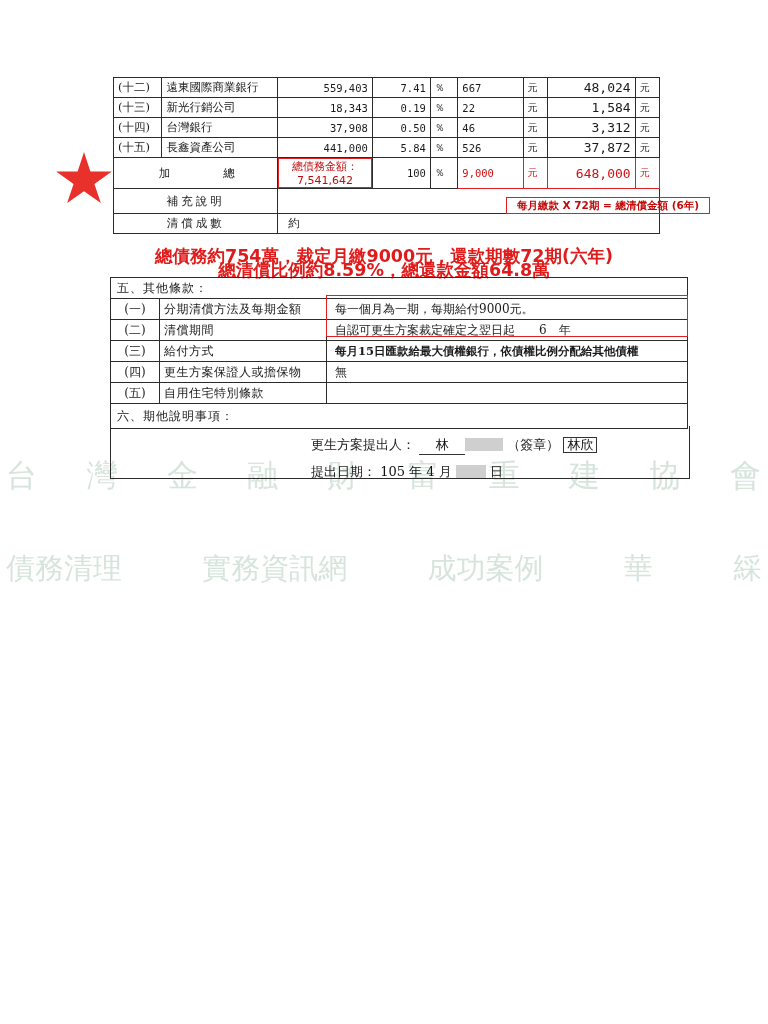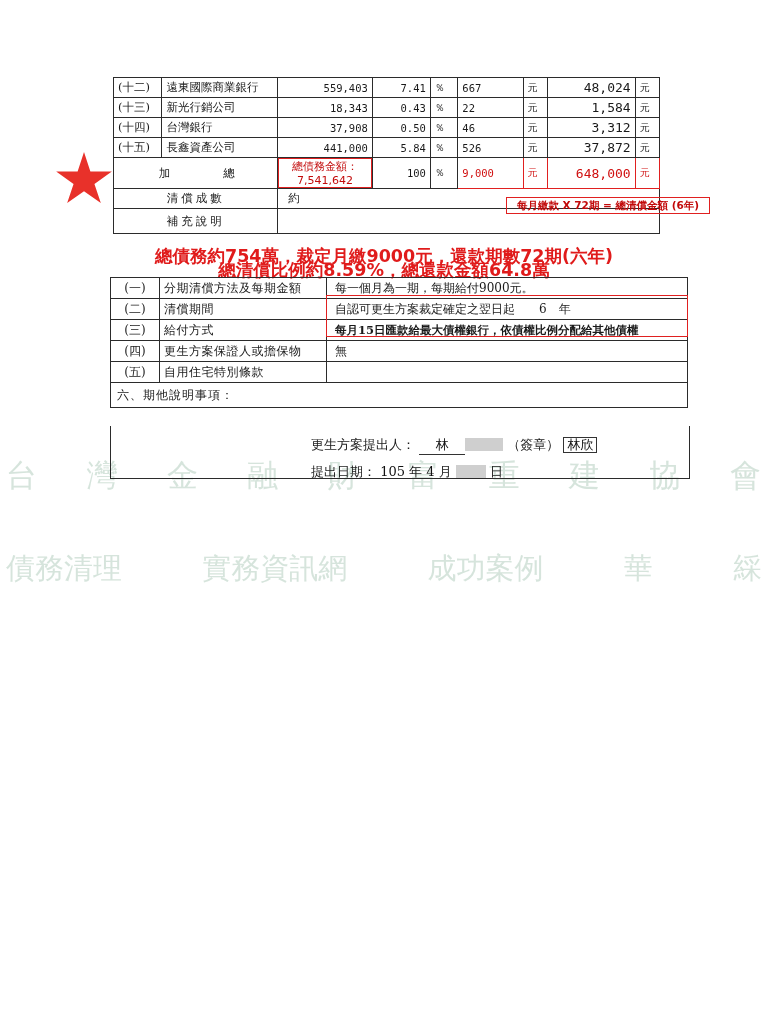--- a/index.html
+++ b/index.html
@@ -235,21 +235,21 @@
         <td class="c-pctu">％</td>
         <td class="c-mon">667</td>
         <td class="c-monu">元</td>
         <td class="c-tot">48,024</td>
         <td class="c-totu">元</td>
       </tr>
       <tr>
         <td class="c-idx">(十三)</td>
         <td class="c-name">新光行銷公司</td>
         <td class="c-amt">18,343</td>
-        <td class="c-pct">0.43</td>
+        <td class="c-pct">0.19</td>
         <td class="c-pctu">％</td>
         <td class="c-mon">22</td>
         <td class="c-monu">元</td>
         <td class="c-tot">1,584</td>
         <td class="c-totu">元</td>
       </tr>
       <tr>
         <td class="c-idx">(十四)</td>
         <td class="c-name">台灣銀行</td>
         <td class="c-amt">37,908</td>
@@ -279,39 +279,42 @@
         </td>
         <td class="c-pct">100</td>
         <td class="c-pctu">％</td>
         <td class="c-mon redbox">9,000</td>
         <td class="c-monu redbox">元</td>
         <td class="c-tot redbox">648,000</td>
         <td class="c-totu redbox">元</td>
       </tr>
 
       <tr>
+        <td class="mid-label" colspan="2">補充說明</td>
+        <td colspan="7" style="height:24px;"></td>
+      </tr>
+
+      <tr>
         <td class="mid-label" colspan="2">清償成數</td>
         <td colspan="7" style="padding-left:10px !important;">約</td>
       </tr>
-
-      <tr>
-        <td class="mid-label" colspan="2">補充說明</td>
-        <td colspan="7" style="height:24px;"></td>
-      </tr>
     </tbody>
   </table>
 
   <div class="note-x72">每月繳款 X 72期 = 總清償金額
 (6年)</div>
 
   <div class="annot annot1">總債務約754萬，裁定月繳9000元，還款期數72期(六年)</div>
   <div class="annot annot2">總清償比例約8.59%，總還款金額64.8萬</div>
 
   <table class="tbl-low">
     <tbody>
+      <tr class="head-row">
+        <td colspan="3" style="padding-left:6px !important;">五、其他條款：</td>
+      </tr>
       <tr>
         <td class="lbl-col">(一)</td>
         <td class="nam-col">分期清償方法及每期金額</td>
         <td class="val-col">每一個月為一期，每期給付9000元。</td>
       </tr>
       <tr>
         <td class="lbl-col">(二)</td>
         <td class="nam-col">清償期間</td>
         <td class="val-col">自認可更生方案裁定確定之翌日起　　6　年</td>
       </tr>

